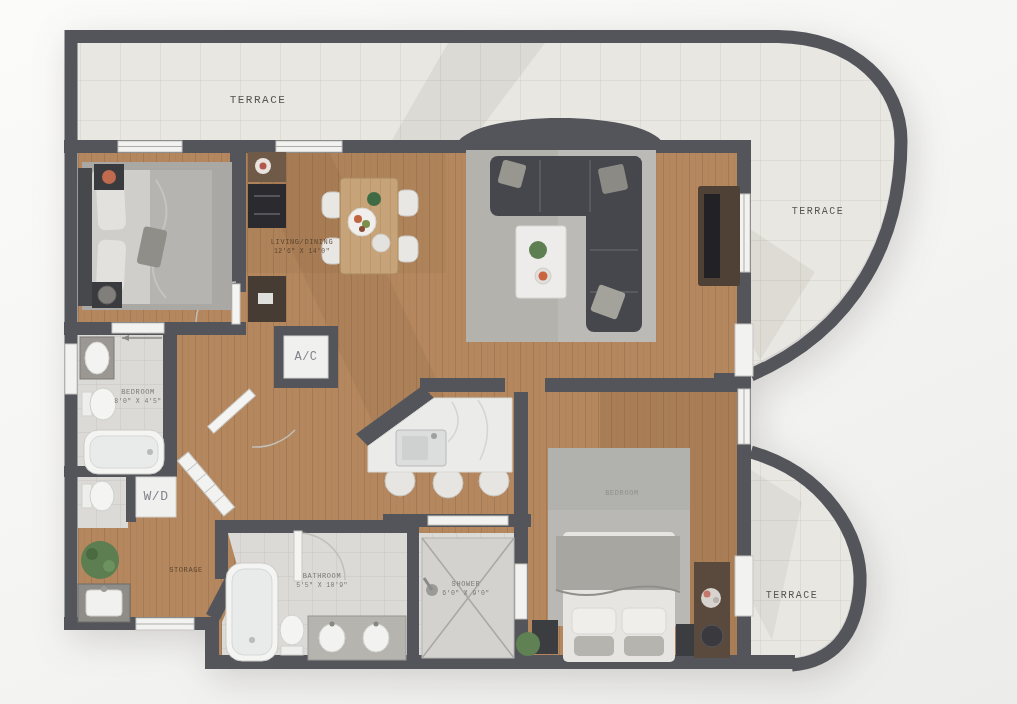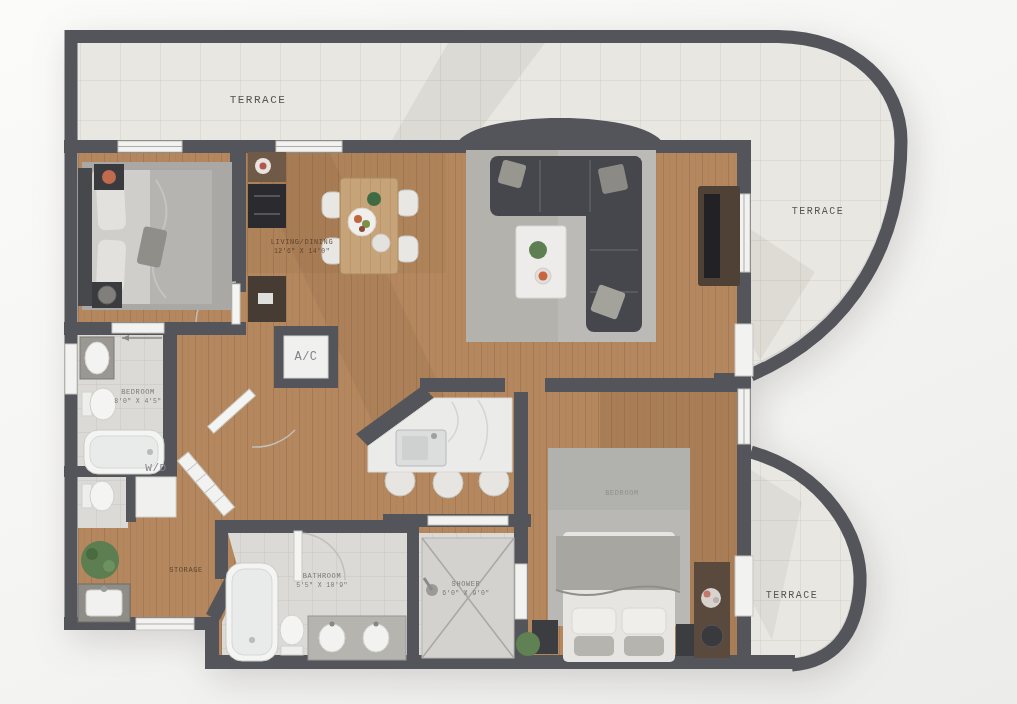--- a/index.html
+++ b/index.html
@@ -288,21 +288,21 @@
   <span>LIVING/DINING</span>
   <span class="dims">12'6" X 14'0"</span>
 </div>
 
 <div class="lbl small on-tile" style="left:138px;top:397px;">
   <span>BEDROOM</span>
   <span class="dims">8'0" X 4'5"</span>
 </div>
 
 <div class="lbl closet" style="left:306px;top:357px;">A/C</div>
-<div class="lbl closet" style="left:156px;top:469px;font-size:11px;">W/D</div>
+<div class="lbl closet" style="left:156px;top:497px;font-size:13px;">W/D</div>
 <div class="lbl small on-wood" style="left:186px;top:570px;">STORAGE</div>
 
 <div class="lbl small on-tile" style="left:322px;top:581px;">
   <span>BATHROOM</span>
   <span class="dims">5'5" X 10'9"</span>
 </div>
 
 <div class="lbl small on-tile" style="left:466px;top:589px;">
   <span>SHOWER</span>
   <span class="dims">6'0" X 9'0"</span>

